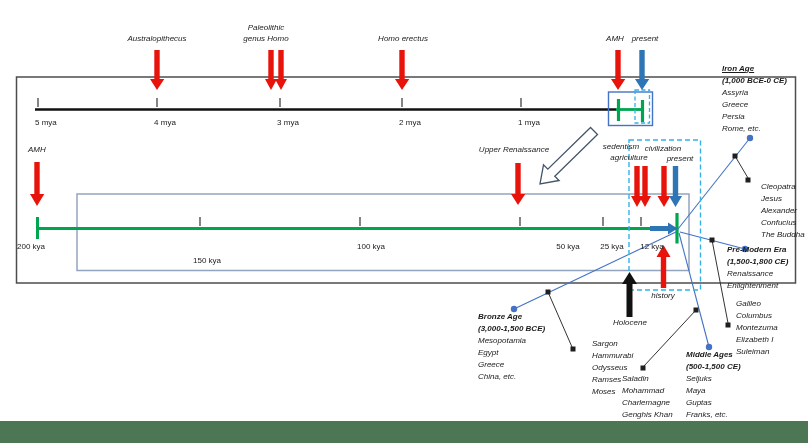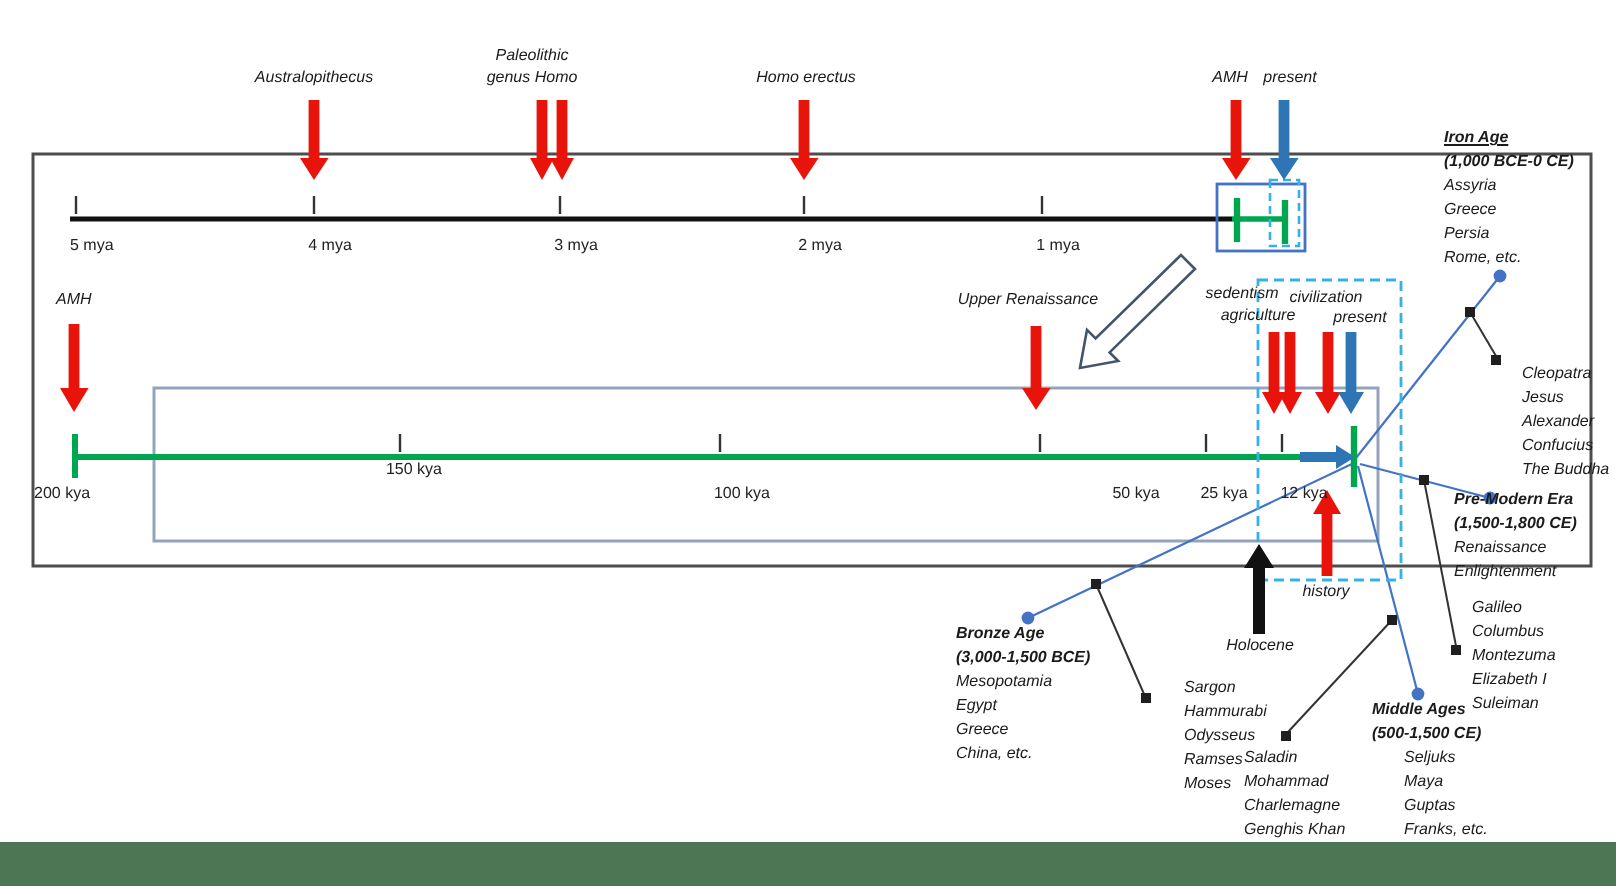--- a/index.html
+++ b/index.html
@@ -127,21 +127,21 @@
   <div class="lbl" style="left:28px;top:144px;">AMH</div>
   <div class="lbl c" style="left:514px;top:144px;">Upper Renaissance</div>
   <div class="lbl c" style="left:621px;top:141px;">sedentism</div>
   <div class="lbl c" style="left:629px;top:152px;">agriculture</div>
   <div class="lbl c" style="left:663px;top:143px;">civilization</div>
   <div class="lbl c" style="left:680px;top:153px;">present</div>
   <div class="lbl c" style="left:663px;top:290px;">history</div>
   <div class="lbl c" style="left:630px;top:317px;text-align:center;">Holocene</div>
 
   <div class="lbl tick" style="left:17px;top:241px;">200 kya</div>
-  <div class="lbl tick c" style="left:207px;top:229px;text-align:center;">150 kya</div>
+  <div class="lbl tick c" style="left:207px;top:255px;text-align:center;">150 kya</div>
   <div class="lbl tick c" style="left:371px;top:241px;">100 kya</div>
   <div class="lbl tick c" style="left:528px;top:241px;margin-left:40px;">50 kya</div>
   <div class="lbl tick c" style="left:612px;top:241px;">25 kya</div>
   <div class="lbl tick c" style="left:652px;top:241px;">12 kya</div>
 
   <div class="lbl era-h u" style="left:722px;top:63px;">Iron Age</div>
   <div class="lbl era-h" style="left:722px;top:75px;">(1,000 BCE-0 CE)</div>
   <div class="lbl list" style="left:722px;top:87px;">Assyria
 Greece
 Persia
@@ -169,21 +169,21 @@
 Greece
 China, etc.</div>
   <div class="lbl list" style="left:592px;top:338px;">Sargon
 Hammurabi
 Odysseus
 Ramses
 Moses</div>
 
   <div class="lbl era-h" style="left:686px;top:349px;">Middle Ages</div>
   <div class="lbl era-h" style="left:686px;top:361px;">(500-1,500 CE)</div>
-  <div class="lbl list" style="left:686px;top:373px;margin-left:16px;">Seljuks
+  <div class="lbl list" style="left:686px;top:373px;">Seljuks
 Maya
 Guptas
 Franks, etc.</div>
   <div class="lbl list" style="left:622px;top:373px;">Saladin
 Mohammad
 Charlemagne
 Genghis Khan</div>
 
   <div class="footer-bar"></div>
 </div>

